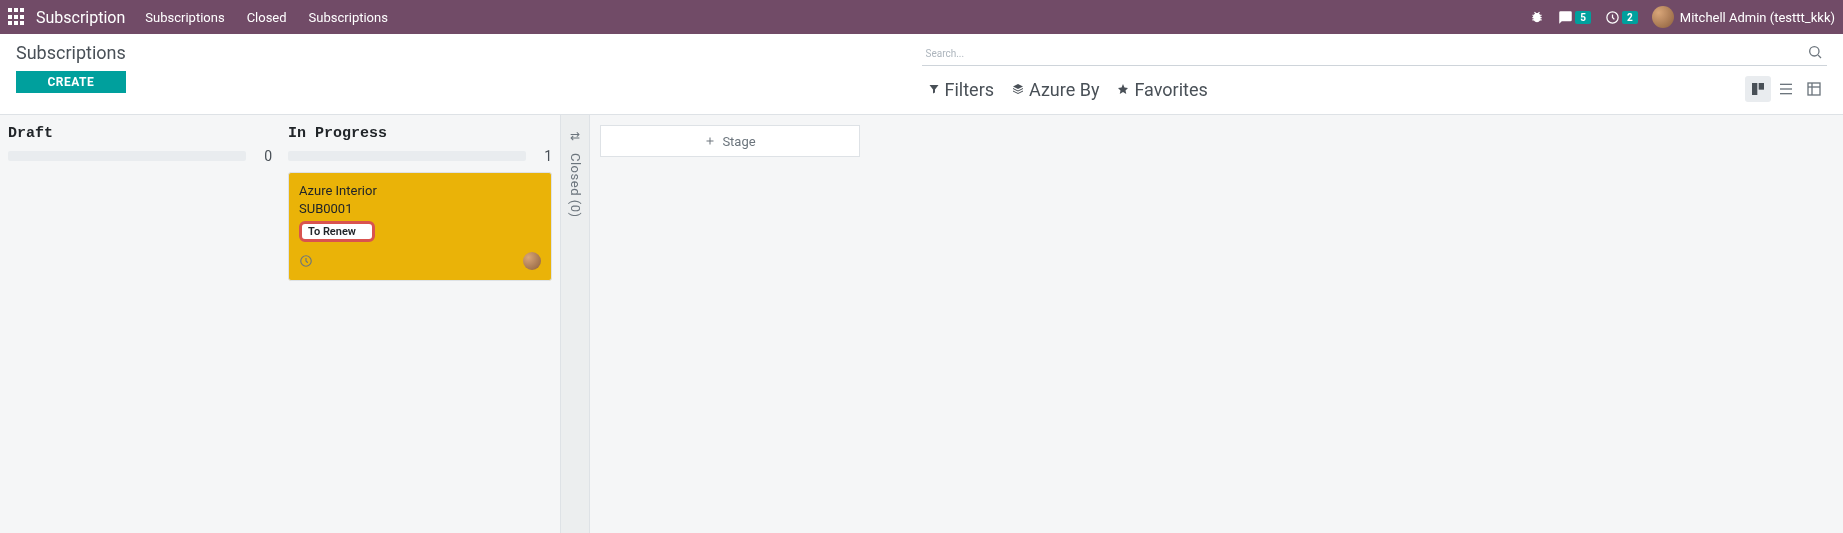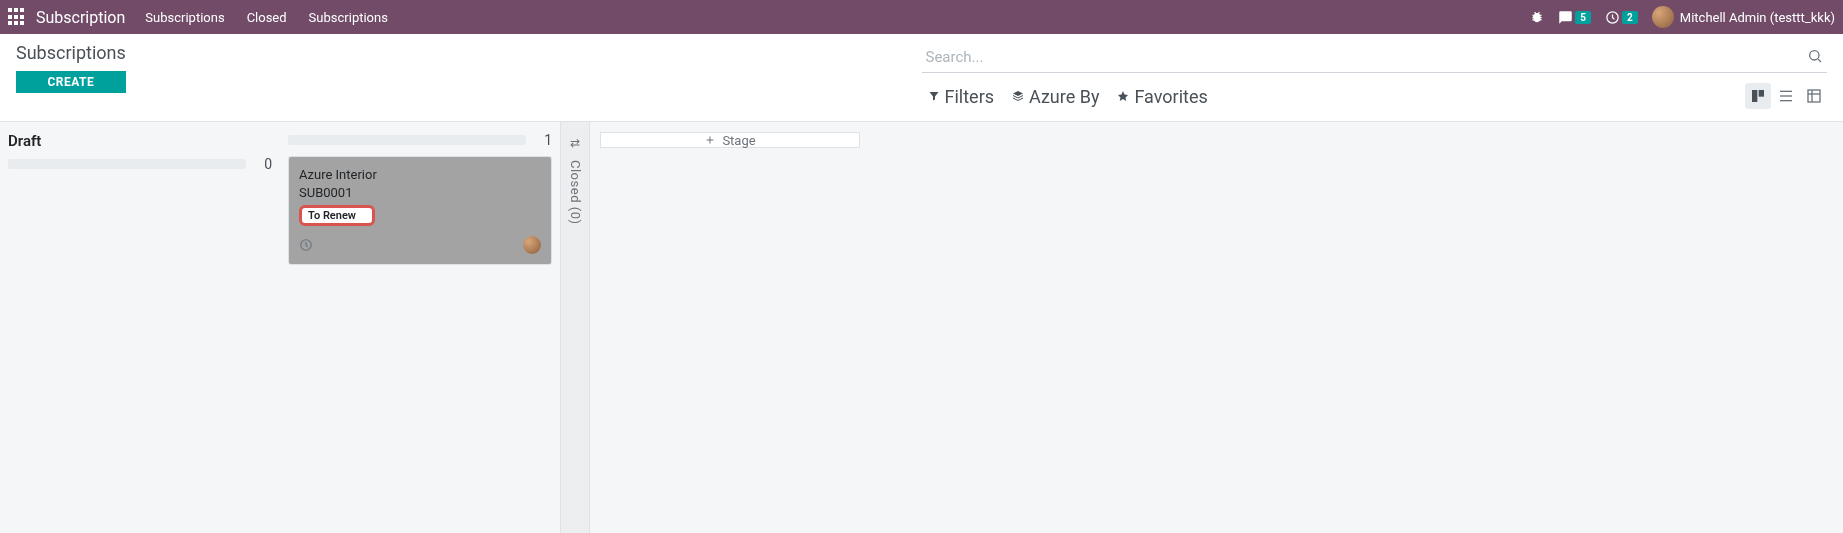--- a/index.html
+++ b/index.html
@@ -39,45 +39,45 @@
 }
 .cp-left { display: flex; flex-direction: column; gap: 8px; }
 .breadcrumb { font-size: 18px; color: #495057; }
 .create-btn {
   background: #00A09D; color: #fff; border: none;
   padding: 4px 12px; font-size: 12px; font-weight: bold;
   cursor: pointer; letter-spacing: 0.5px;
 }
 .cp-right { flex: 1; margin-left: auto; max-width: 50%; display: flex; flex-direction: column; gap: 10px; }
 .search-row { display: flex; align-items: center; border-bottom: 1px solid #ced4da; padding: 2px 0; }
-.search-input { flex: 1; border: none; outline: none; font-size: 15px; padding: 4px; color: #495057; }
+.search-input { flex: 1; border: none; outline: none; font-size: 10px; padding: 4px; color: #495057; }
 .search-input::placeholder { color: #adb5bd; }
 .search-icon { color: #6c757d; cursor: pointer; padding: 0 4px; }
 .search-options-row { display: flex; align-items: center; justify-content: space-between; }
 .filters-group { display: flex; gap: 18px; padding-left: 6px; }
 .filter-btn { display: flex; align-items: center; gap: 5px; color: #495057; cursor: pointer; font-size: 18px; }
 .filter-btn svg { width: 12px; height: 12px; }
 .view-switchers { display: flex; gap: 2px; }
 .view-btn { width: 26px; height: 26px; display: flex; align-items: center; justify-content: center; cursor: pointer; border-radius: 3px; }
 .view-btn.active { background: #e9ecef; }
 .view-btn svg { width: 16px; height: 16px; fill: #6c757d; }
 .view-btn.active svg { fill: #495057; }
 
 
 .kanban { display: flex; padding: 0; background: #f5f6f7; min-height: 430px; }
 .kanban-col { width: 280px; padding: 10px 8px; }
 .col-header { display: flex; align-items: center; justify-content: space-between; margin-bottom: 6px; }
-.col-title { font-size: 15px; font-weight: 600; color: #212529; }
+.col-title { font-size: 15px; font-weight: 600; color: #212529; font-family: Liberation Mono, monospace; }
 .col-progress-row { display: flex; align-items: center; gap: 10px; margin-bottom: 8px; }
 .col-progress { flex: 1; height: 10px; background: #e9ecef; border-radius: 2px; }
 .col-count { font-size: 14px; color: #495057; min-width: 16px; text-align: right; }
 
 
 .kanban-card {
-  background: #a3a3a3; border: 1px solid #dee2e6; border-radius: 3px;
+  background: #eab308; border: 1px solid #dee2e6; border-radius: 3px;
   padding: 10px; margin-bottom: 8px;
 }
 .card-line { font-size: 13px; color: #212529; margin-bottom: 3px; }
 .card-badge {
   display: inline-block; background: #fff; border: 3px solid #d9534f; border-radius: 6px;
   padding: 1px 16px 1px 6px; font-size: 11px; font-weight: 600; color: #212529;
   margin-top: 2px;
 }
 .card-footer { display: flex; align-items: center; justify-content: space-between; margin-top: 10px; }
 .card-footer-left { display: flex; align-items: center; }
@@ -89,21 +89,21 @@
   width: 30px; background: #eceeef; border-left: 1px solid #dee2e6; border-right: 1px solid #dee2e6;
   display: flex; flex-direction: column; align-items: center; padding-top: 14px;
   cursor: pointer;
 }
 .fold-arrows { color: #6c757d; font-size: 12px; margin-bottom: 10px; }
 .fold-label { writing-mode: vertical-rl; transform: rotate(0deg); color: #6c757d; font-size: 13px; letter-spacing: 0.5px; }
 
 
 .kanban-ghost { flex: 1; padding: 10px; }
 .add-stage {
-  border: 1px solid #dee2e6; background: #fff; height: 16px;
+  border: 1px solid #dee2e6; background: #fff; height: 32px;
   display: flex; align-items: center; justify-content: center;
   color: #6c757d; font-size: 13px; gap: 6px; cursor: pointer;
   width: 260px;
 }
 .add-stage svg { width: 12px; height: 12px; }
 </style>
 </head>
 <body>
 
 <div class="navbar">
@@ -220,20 +220,23 @@
     <div class="col-header">
       <div class="col-title">Draft</div>
     </div>
     <div class="col-progress-row">
       <div class="col-progress"></div>
       <div class="col-count">0</div>
     </div>
   </div>
 
   <div class="kanban-col">
+    <div class="col-header">
+      <div class="col-title">In Progress</div>
+    </div>
     <div class="col-progress-row">
       <div class="col-progress"></div>
       <div class="col-count">1</div>
     </div>
 
     <div class="kanban-card">
       <div class="card-line">Azure Interior</div>
       <div class="card-line">SUB0001</div>
       <span class="card-badge">To Renew</span>
       <div class="card-footer">

